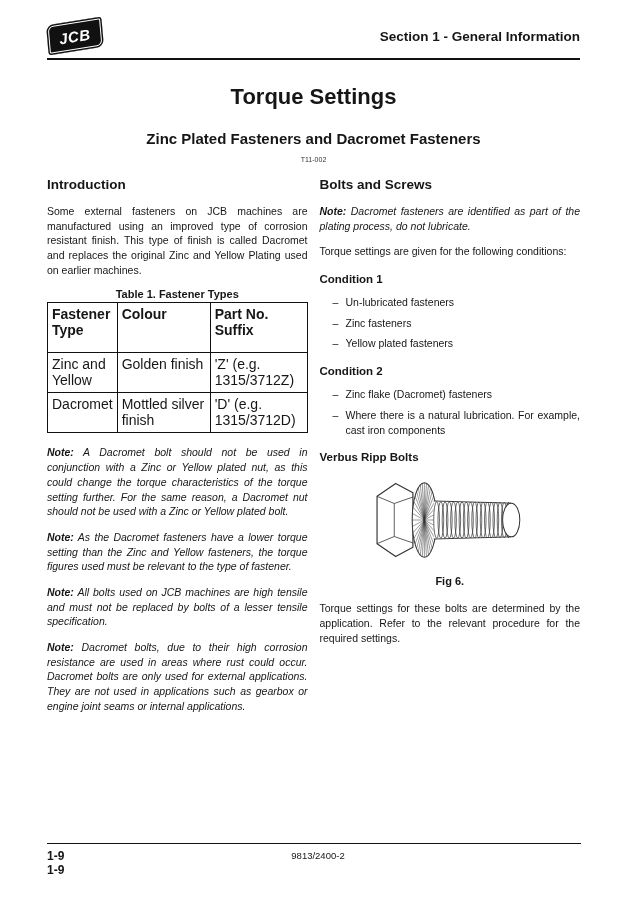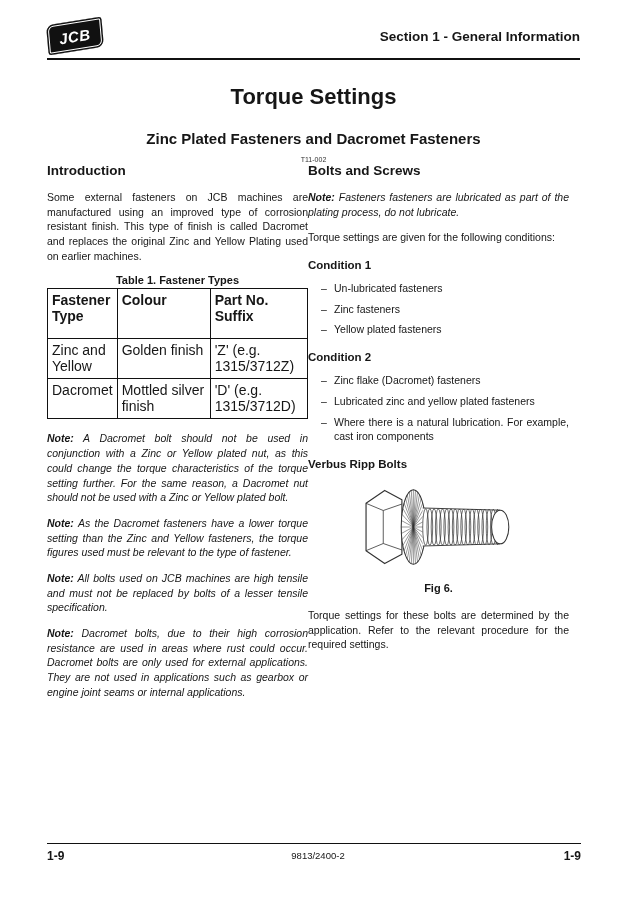--- a/index.html
+++ b/index.html
@@ -30,21 +30,21 @@
   }
   .hdr-title { font-size: 13.5px; font-weight: bold; }
   .rule-top { height: 2px; background: #111; margin-top: 4px; }
 
   
   .doc-title { text-align: center; font-size: 22px; font-weight: bold; margin-top: 24px; }
   .doc-subtitle { text-align: center; font-size: 15px; font-weight: bold; margin-top: 20px; }
   .doc-code { text-align: center; font-size: 7px; color: #333; margin-top: 9px; }
 
   
-  .cols { display: flex; }
+  .cols { display: flex; gap: 12px; margin-top: 14px; }
   .col { width: 261px; }
 
   h2.sec { font-size: 13.5px; font-weight: bold; margin-bottom: 12px; }
   h3.sub { font-size: 11.5px; font-weight: bold; margin: 14px 0 10px 0; }
   p.body { font-size: 10.5px; line-height: 1.4; text-align: justify; margin-bottom: 11px; }
   p.note { font-size: 10.5px; line-height: 1.4; text-align: justify; font-style: italic; margin-bottom: 11px; }
   p.note .nlabel { font-weight: bold; }
 
   
   .ref-link { color: #2727c9; font-weight: bold; font-style: italic; text-decoration: underline; cursor: pointer; white-space: normal; }
@@ -70,21 +70,21 @@
   ul.dash li { font-size: 10.5px; line-height: 1.4; margin-bottom: 6px; padding-left: 13px; position: relative; text-align: justify; }
   ul.dash li::before { content: "\2013"; position: absolute; left: 0; }
 
   
   .fig { text-align: center; margin: 10px 0 14px 0; }
   .fig-caption { font-size: 11px; font-weight: bold; margin-top: 4px; }
 
   
   .ftr { position: absolute; left: 47px; right: 46px; top: 843px; }
   .ftr-rule { height: 1.4px; background: #111; }
-  .ftr-row { display: flex; justify-content: space-between; align-items: flex-start; margin-top: 5px; position: relative; }
+  .ftr-row { display: flex; justify-content: space-between; align-items: flex-start; margin-top: 5px; position: relative; flex-direction: column; }
   .ftr-page { font-size: 12px; font-weight: bold; }
   .ftr-doc { position: absolute; left: 8px; right: 0; text-align: center; font-size: 9.5px; top: 1px; }
 </style>
 </head>
 <body>
 
 <div class="page">
   <div class="inner">
 
     <div class="hdr">
@@ -131,35 +131,34 @@
         <p class="note"><span class="nlabel">Note:</span><span> A Dacromet bolt should not be used in conjunction with a Zinc or Yellow plated nut, as this could change the torque characteristics of the torque setting further. For the same reason, a Dacromet nut should not be used with a Zinc or Yellow plated bolt.</span></p>
         <p class="note"><span class="nlabel">Note:</span><span> As the Dacromet fasteners have a lower torque setting than the Zinc and Yellow fasteners, the torque figures used must be relevant to the type of fastener.</span></p>
         <p class="note"><span class="nlabel">Note:</span><span> All bolts used on JCB machines are high tensile and must not be replaced by bolts of a lesser tensile specification.</span></p>
         <p class="note"><span class="nlabel">Note:</span><span> Dacromet bolts, due to their high corrosion resistance are used in areas where rust could occur. Dacromet bolts are only used for external applications. They are not used in applications such as gearbox or engine joint seams or internal applications.</span></p>
       </div>
 
       <div class="col">
         <h2 class="sec">Bolts and Screws</h2>
 
 
-        <p class="note"><span class="nlabel">Note:</span><span> Fasteners fasteners are lubricated as part of the plating process, do not lubricate.</span></p>
+        <p class="note"><span class="nlabel">Note:</span><span> Dacromet fasteners are identified as part of the plating process, do not lubricate.</span></p>
 
         <p class="body">Torque settings are given for the following conditions:</p>
 
         <h3 class="sub">Condition 1</h3>
         <ul class="dash">
           <li>Un-lubricated fasteners</li>
           <li>Zinc fasteners</li>
           <li>Yellow plated fasteners</li>
         </ul>
 
         <h3 class="sub">Condition 2</h3>
         <ul class="dash">
           <li>Zinc flake (Dacromet) fasteners</li>
-          <li>Lubricated zinc and yellow plated fasteners</li>
           <li>Where there is a natural lubrication. For example, cast iron components</li>
         </ul>
 
         <h3 class="sub">Verbus Ripp Bolts</h3>
 
         <div class="fig">
           <svg id="bolt-svg" width="165" height="94" viewBox="0 0 230 130">
 
             <path d="M40,14 L14,32 L14,98 L40,116 L64,103 L64,27 Z" fill="#fff" stroke="#333" stroke-width="1.6" stroke-linejoin="round"></path>
             <path d="M14,32 L38,42 L64,33" fill="none" stroke="#333" stroke-width="1.1"></path>

